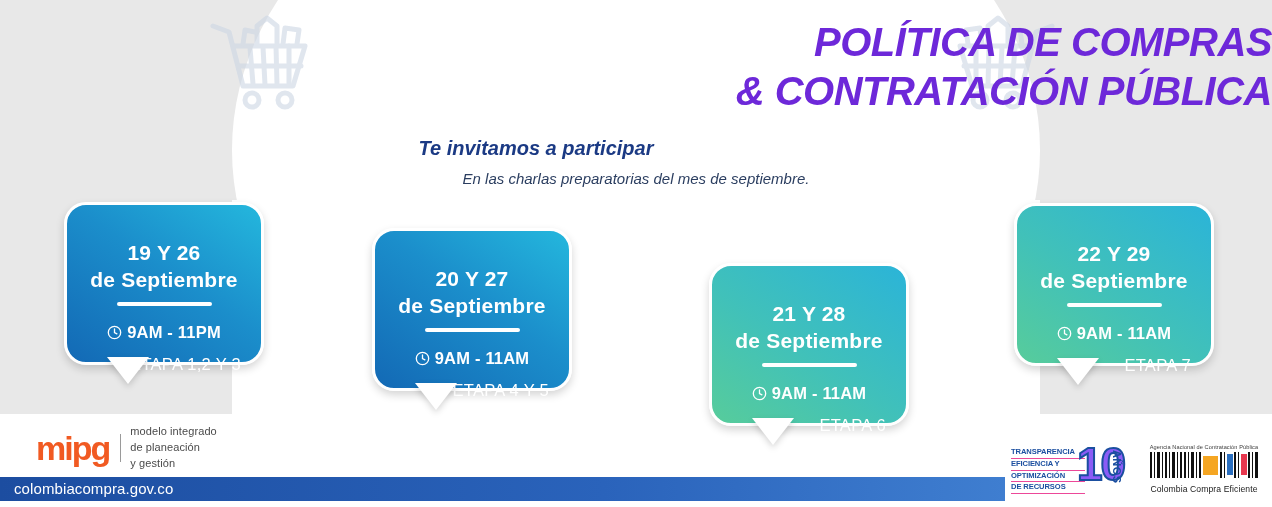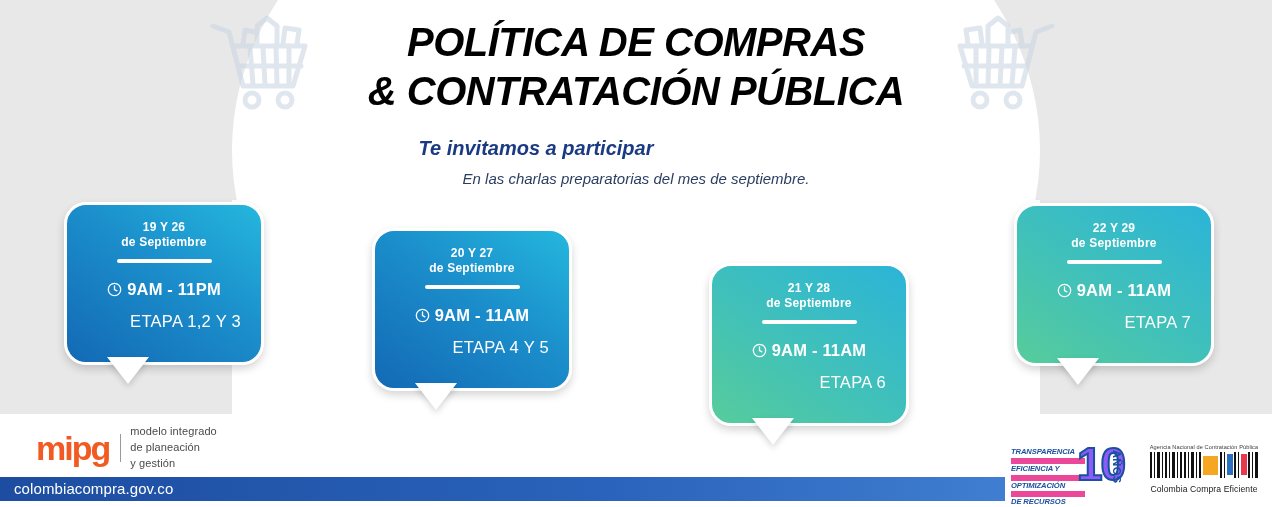--- a/index.html
+++ b/index.html
@@ -51,27 +51,27 @@
   }
   .cart.left  { left: 205px; top: 8px; }
   .cart.right { left: 950px; top: 8px; transform: scaleX(-1); }
 
   
   .headline {
     position: absolute;
     left: 0;
     top: 18px;
     width: 1272px;
-    text-align: center;
+    text-align: right;
     font-style: italic;
     font-weight: bold;
     font-size: 40px;
     line-height: 1.22;
     letter-spacing: -0.5px;
-    color: #000000;
+    color: #6d28d9;
     z-index: 5;
   }
   .headline .l2 { display: block; }
 
   .sub-bold {
     position: absolute;
     left: 0; top: 137px;
     width: 1072px;
     text-align: center;
     font-style: italic;
@@ -103,23 +103,24 @@
     box-shadow: 0 4px 9px rgba(0,0,0,0.17);
     color: #ffffff;
     z-index: 6;
   }
   .card .inner {
     padding: 15px 14px 0 14px;
     text-align: center;
   }
   .card .dayline {
     font-weight: bold;
-    font-size: 12px;
+    font-size: 21px;
     line-height: 1.28;
     letter-spacing: 0.2px;
+    margin-top: 20px;
   }
   .card .rule {
     width: 95px;
     height: 4px;
     background: #ffffff;
     border-radius: 2px;
     margin: 8px auto 0 auto;
   }
   .card .timerow {
     margin-top: 17px;
@@ -230,21 +231,21 @@
   .anos-text {
     position: absolute;
     left: 0; top: 3px;
     width: 74px;
     color: #1b4fa0;
     font-weight: bold;
     font-size: 7.6px;
     line-height: 1.42;
     letter-spacing: -0.1px;
   }
-  .anos-text div { border-bottom: 6px solid #ec4899; font-style: italic; }
+  .anos-text div { border-bottom: 1px solid #ec4899; }
   .anos-big {
     position: absolute;
     left: 66px; top: -3px;
     font-size: 46px;
     font-weight: bold;
     color: #8b5cf6;
     -webkit-text-stroke: 2px #1b4fa0;
     line-height: 1;
     letter-spacing: -2px;
   }

